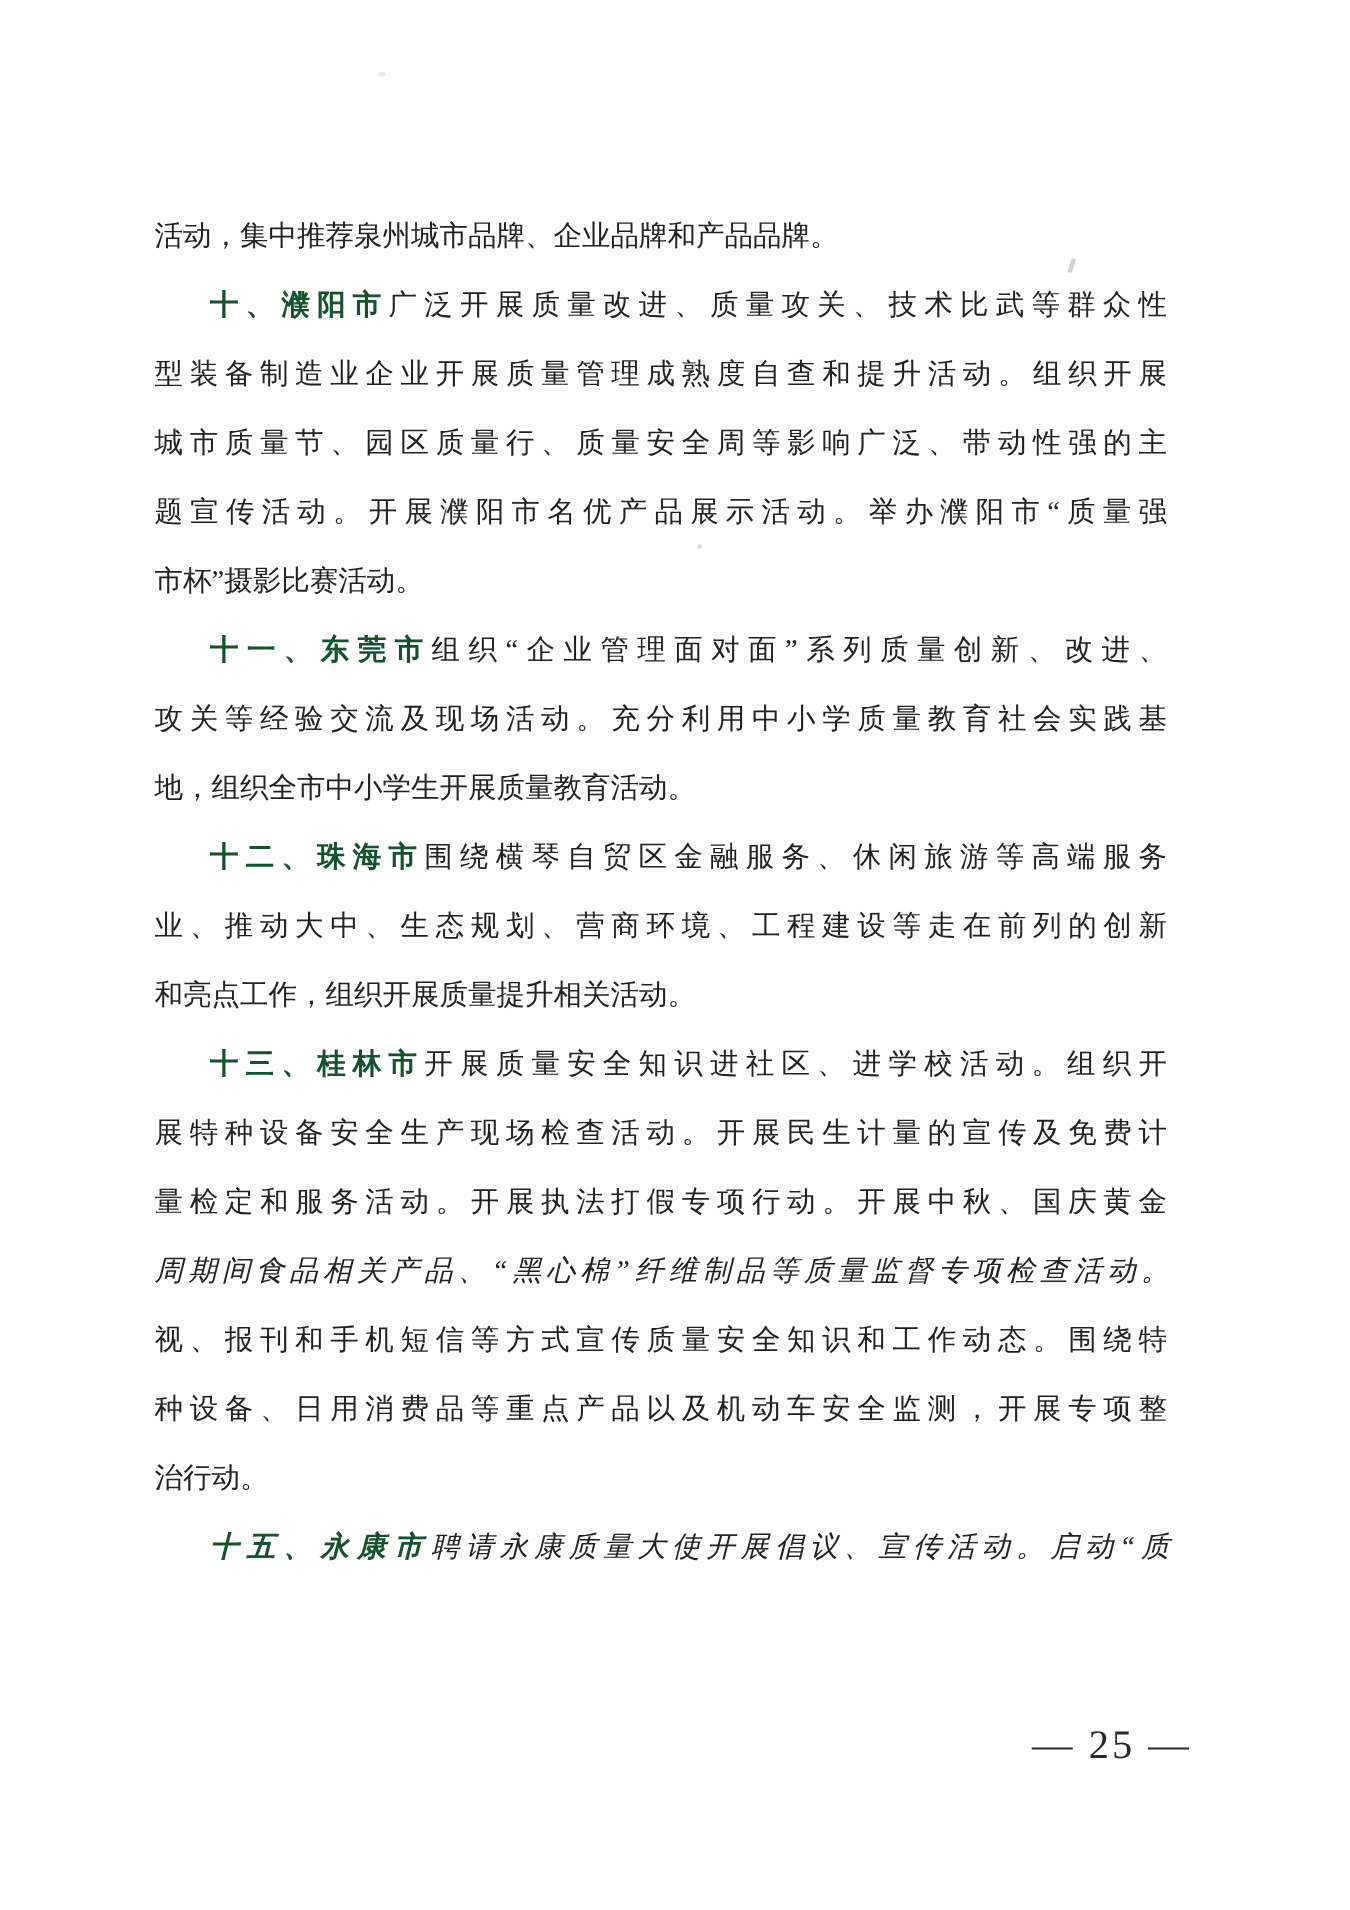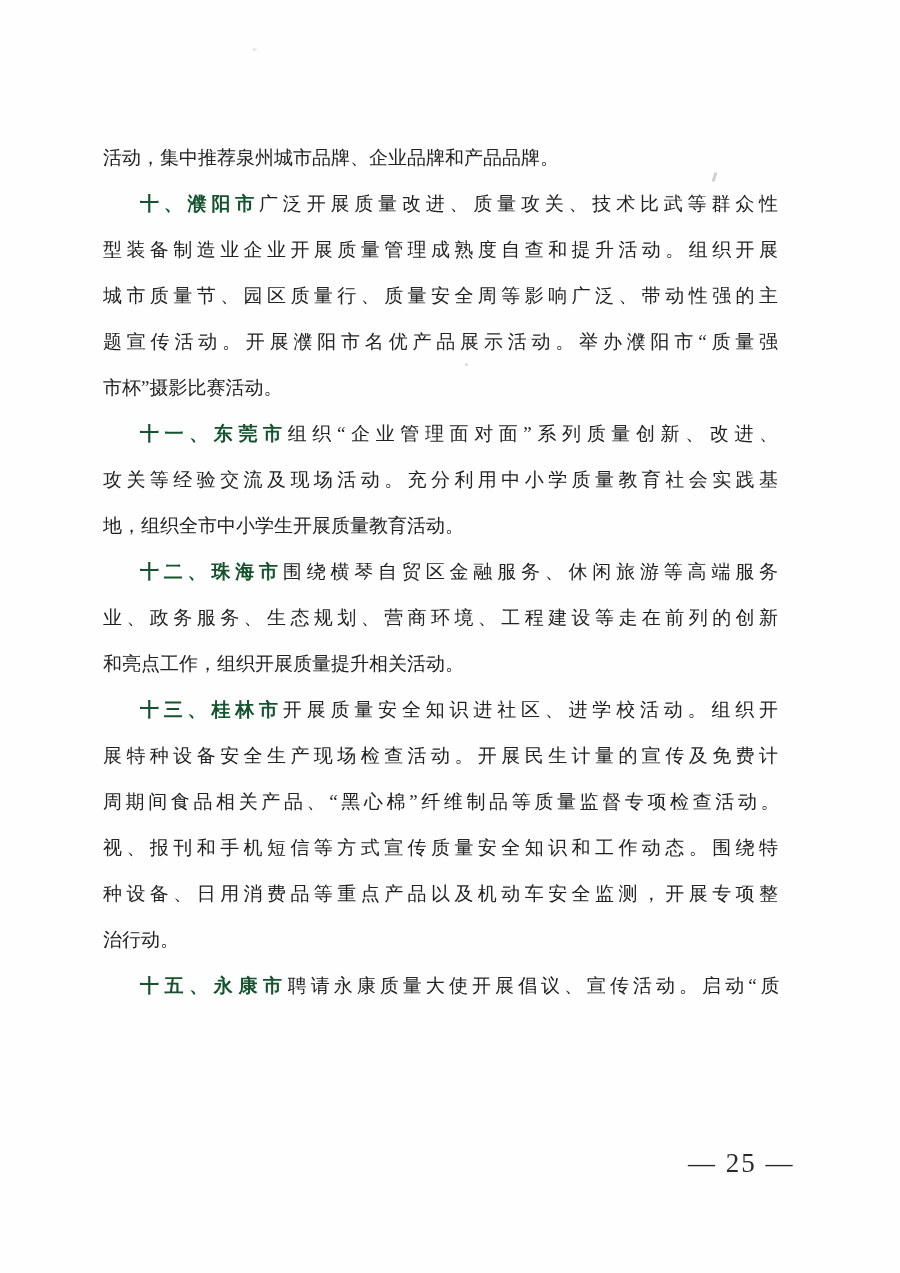--- a/index.html
+++ b/index.html
@@ -29,21 +29,21 @@
     line-height: 46px;
     height: 46px;
     color: #222222;
     text-align: justify;
     overflow: visible;
     white-space: nowrap;
   }
   .line.full  { text-align-last: justify; }
   .line.short { text-align-last: left; }
   .line.indent { text-indent: 37px; }
-  .line.compress { letter-spacing: -1.6px; }
+  .line.compress { letter-spacing: -1.6px; font-style: italic; }
   .bold-head {
     font-family: "Liberation Sans", sans-serif;
     font-weight: 700;
     color: #14532d;
     letter-spacing: 0;
   }
   .page-number {
     position: absolute;
     left: 688px;
     top: 1148px;
@@ -90,24 +90,25 @@
     <div class="line short"><span class="bold-head"></span><span>活动，集中推荐泉州城市品牌、企业品牌和产品品牌。</span></div>
     <div class="line indent full"><span class="bold-head">十、濮阳市</span><span>广泛开展质量改进、质量攻关、技术比武等群众性</span></div>
     <div class="line full"><span class="bold-head"></span><span>型装备制造业企业开展质量管理成熟度自查和提升活动。组织开展</span></div>
     <div class="line full"><span class="bold-head"></span><span>城市质量节、园区质量行、质量安全周等影响广泛、带动性强的主</span></div>
     <div class="line full"><span class="bold-head"></span><span>题宣传活动。开展濮阳市名优产品展示活动。举办濮阳市“质量强</span></div>
     <div class="line short"><span class="bold-head"></span><span>市杯”摄影比赛活动。</span></div>
     <div class="line indent full"><span class="bold-head">十一、东莞市</span><span>组织“企业管理面对面”系列质量创新、改进、</span></div>
     <div class="line full"><span class="bold-head"></span><span>攻关等经验交流及现场活动。充分利用中小学质量教育社会实践基</span></div>
     <div class="line short"><span class="bold-head"></span><span>地，组织全市中小学生开展质量教育活动。</span></div>
     <div class="line indent full"><span class="bold-head">十二、珠海市</span><span>围绕横琴自贸区金融服务、休闲旅游等高端服务</span></div>
-    <div class="line full"><span class="bold-head"></span><span>业、政务服务、生态规划、营商环境、工程建设等走在前列的创新</span></div>
+    <div class="line full"><span class="bold-head"></span><span>业、推动大中、生态规划、营商环境、工程建设等走在前列的创新</span></div>
     <div class="line short"><span class="bold-head"></span><span>和亮点工作，组织开展质量提升相关活动。</span></div>
     <div class="line indent full"><span class="bold-head">十三、桂林市</span><span>开展质量安全知识进社区、进学校活动。组织开</span></div>
     <div class="line full"><span class="bold-head"></span><span>展特种设备安全生产现场检查活动。开展民生计量的宣传及免费计</span></div>
+    <div class="line full"><span class="bold-head"></span><span>量检定和服务活动。开展执法打假专项行动。开展中秋、国庆黄金</span></div>
     <div class="line full compress"><span class="bold-head"></span><span>周期间食品相关产品、“黑心棉”纤维制品等质量监督专项检查活动。</span></div>
     <div class="line full"><span class="bold-head"></span><span>视、报刊和手机短信等方式宣传质量安全知识和工作动态。围绕特</span></div>
     <div class="line full"><span class="bold-head"></span><span>种设备、日用消费品等重点产品以及机动车安全监测，开展专项整</span></div>
     <div class="line short"><span class="bold-head"></span><span>治行动。</span></div>
     <div class="line indent full compress"><span class="bold-head">十五、永康市</span><span>聘请永康质量大使开展倡议、宣传活动。启动“质</span></div>
   </div>
 
   <div class="page-number">— 25 —</div>
 
   <div class="speck-1"></div>

